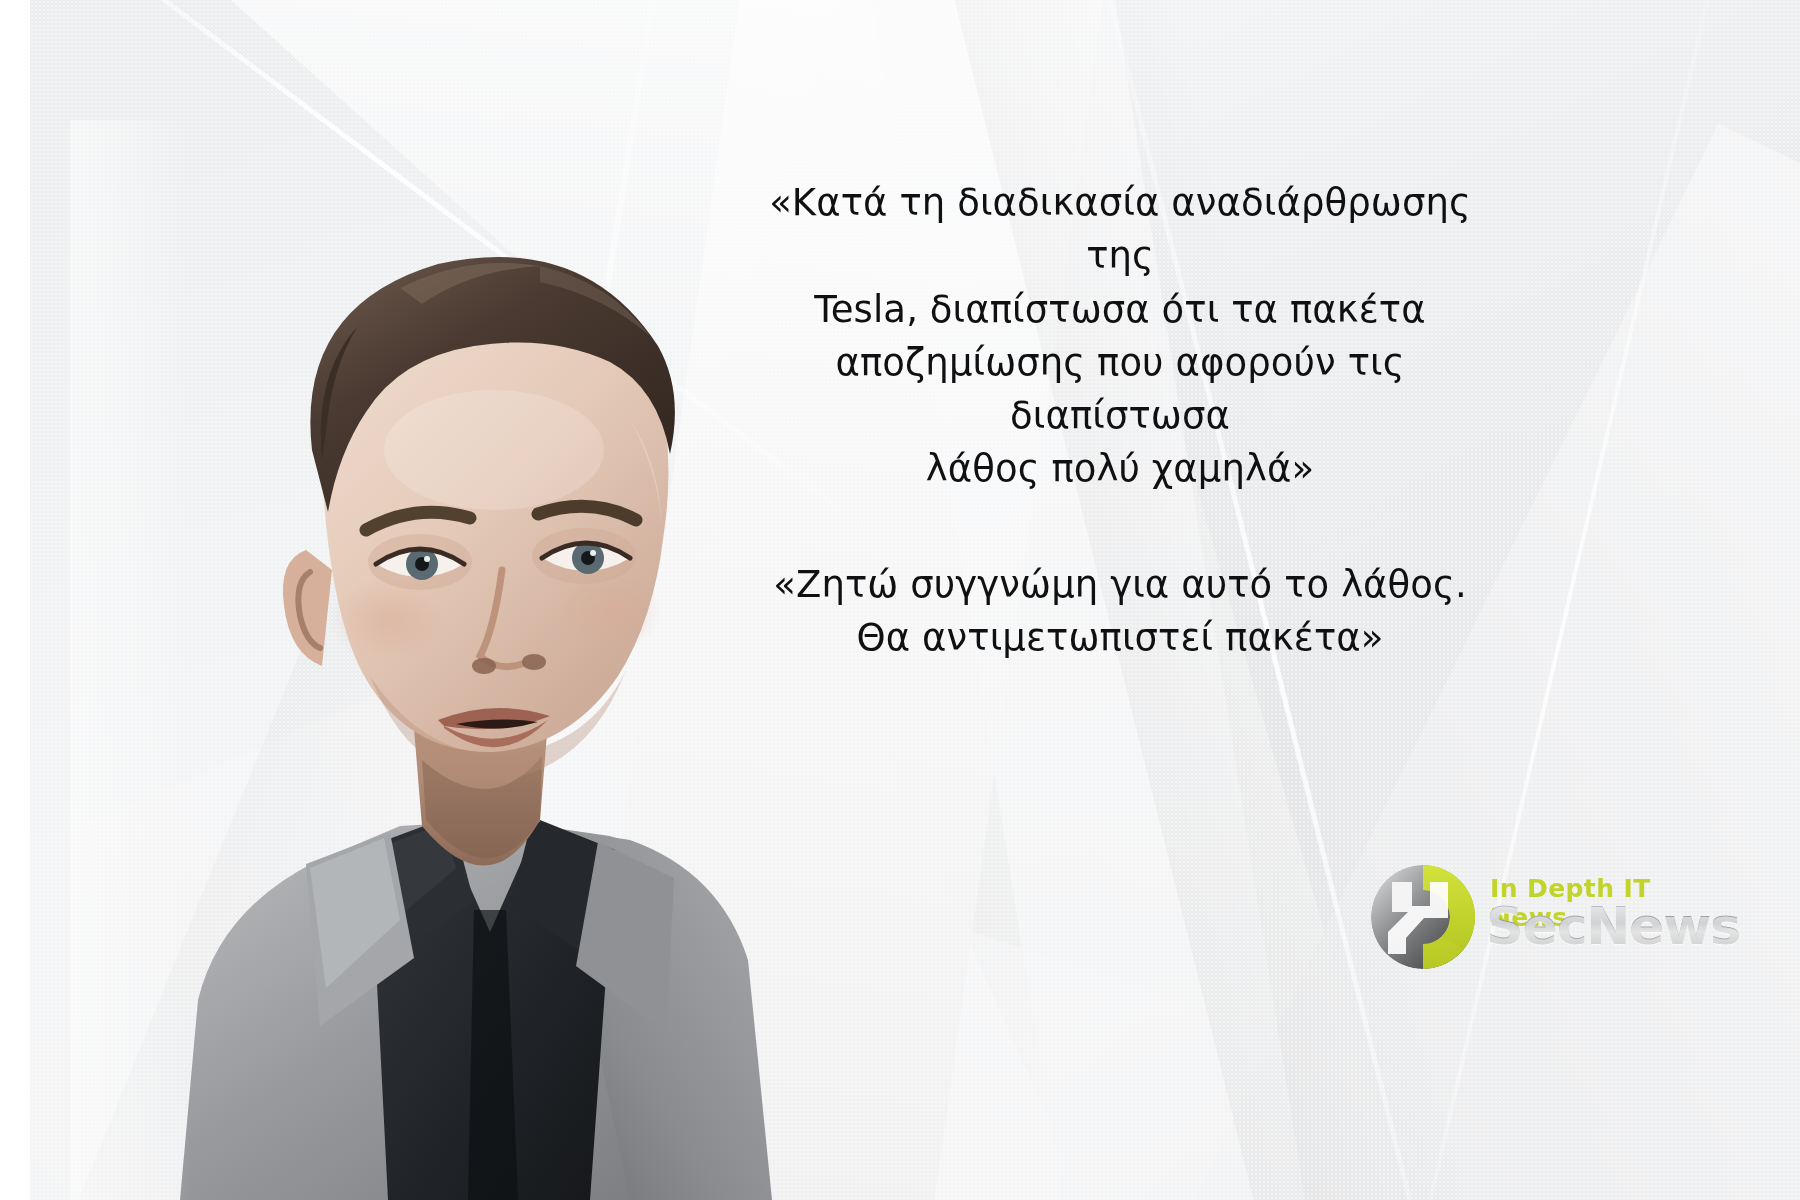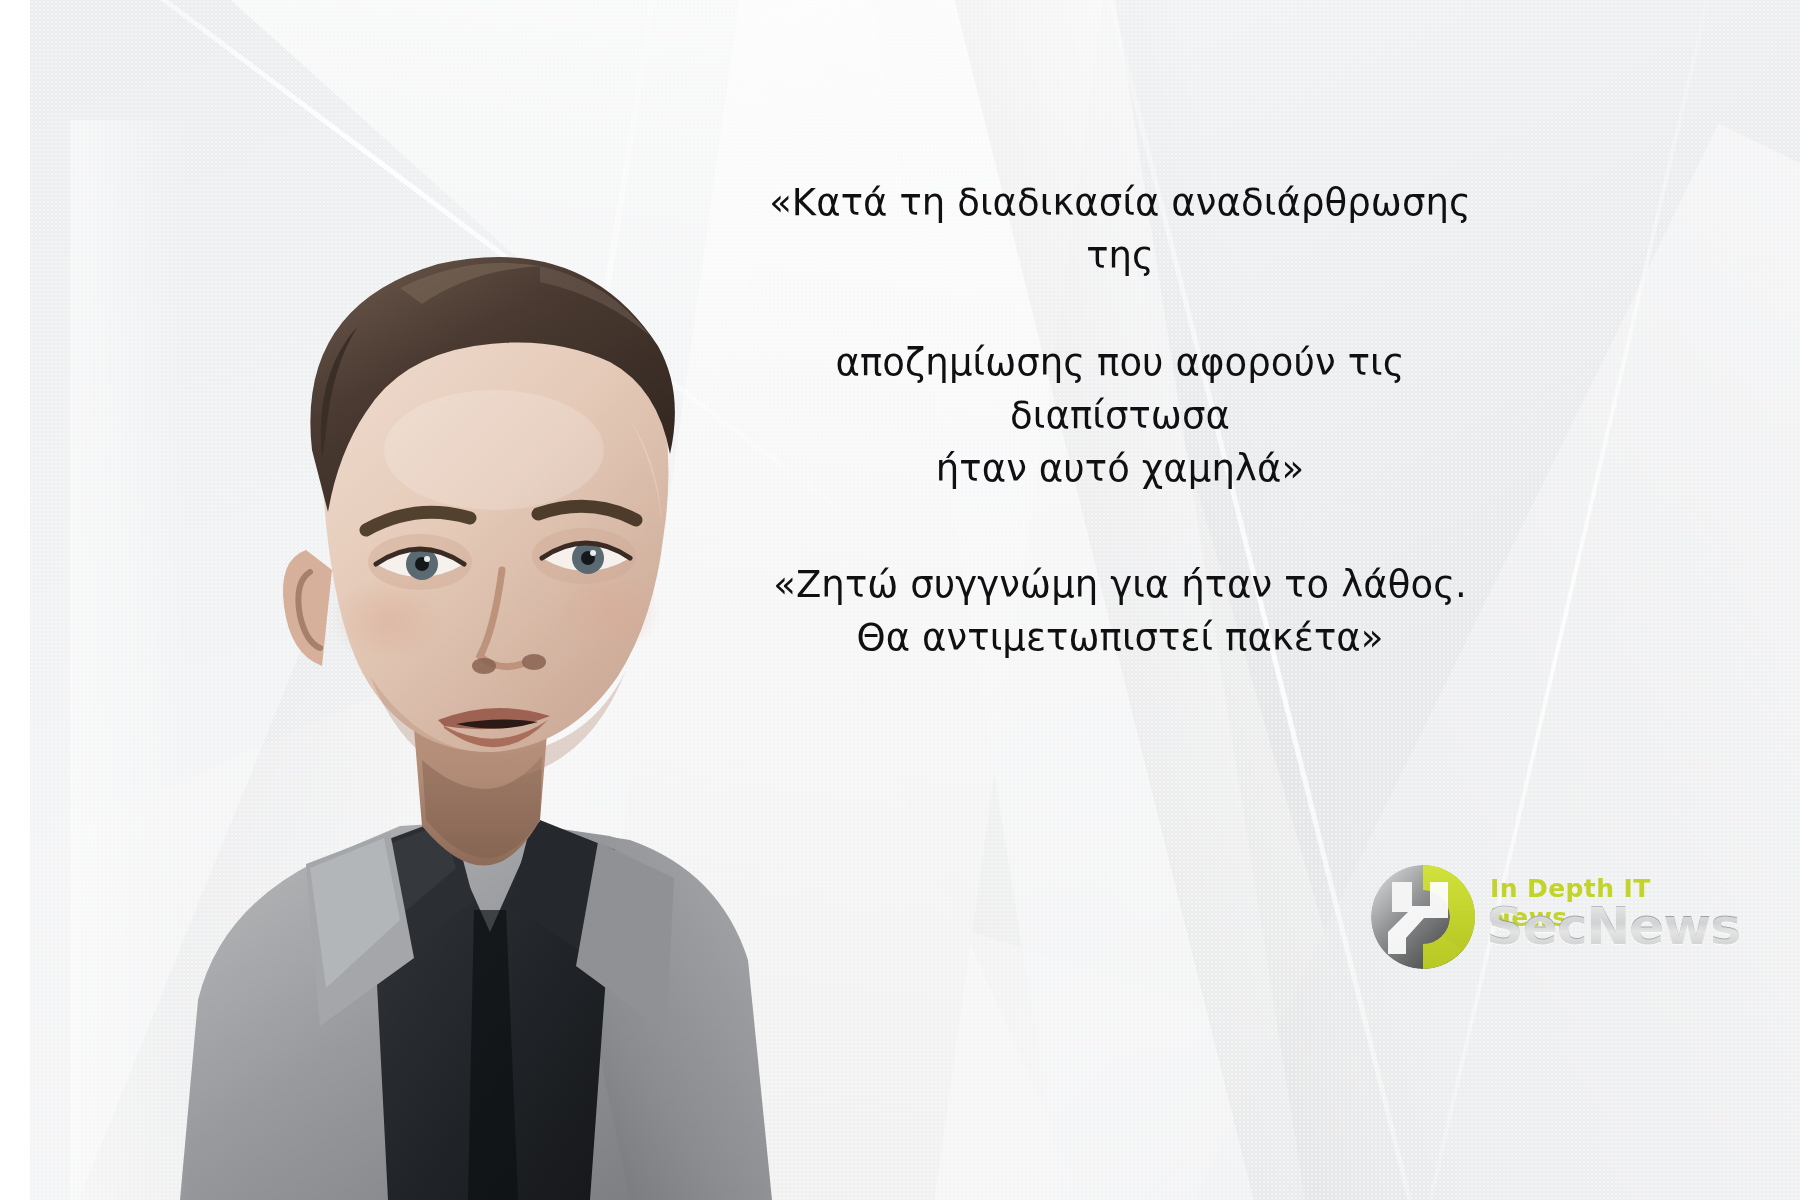--- a/index.html
+++ b/index.html
@@ -278,27 +278,27 @@
 
       <path d="M560 300 Q604 380 588 470 Q572 548 520 596 Q578 540 590 452 Q600 360 560 300 Z" fill="#ffffff" opacity=".22"></path>
 
       <rect x="0" y="0" width="120" height="1080" fill="url(#softEdge)" opacity=".9" transform="translate(0,0) scale(-1,1) translate(-120,0)"></rect>
     </svg>
   </div>
 
   <div class="quote-block">
     <p class="quote-para">
       <span>«Κατά τη διαδικασία αναδιάρθρωσης της</span><br>
-      <br>
+      <span>Tesla, διαπίστωσα ότι τα πακέτα</span><br>
       <span>αποζημίωσης που αφορούν τις διαπίστωσα</span><br>
-      <span>ήταν αυτό χαμηλά»</span>
+      <span>λάθος πολύ χαμηλά»</span>
     </p>
     <div class="quote-gap"></div>
     <p class="quote-para">
-      <span>«Ζητώ συγγνώμη για ήταν το λάθος.</span><br>
+      <span>«Ζητώ συγγνώμη για αυτό το λάθος.</span><br>
       <span>Θα αντιμετωπιστεί πακέτα»</span>
     </p>
   </div>
 
   <div class="logo">
     <div class="logo-mark">
       <svg viewBox="0 0 110 110" xmlns="http://www.w3.org/2000/svg">
         <defs>
           <linearGradient id="gmetal" x1="0" y1="0" x2="1" y2="1">
             <stop offset="0%" stop-color="#e3e4e5"></stop>

